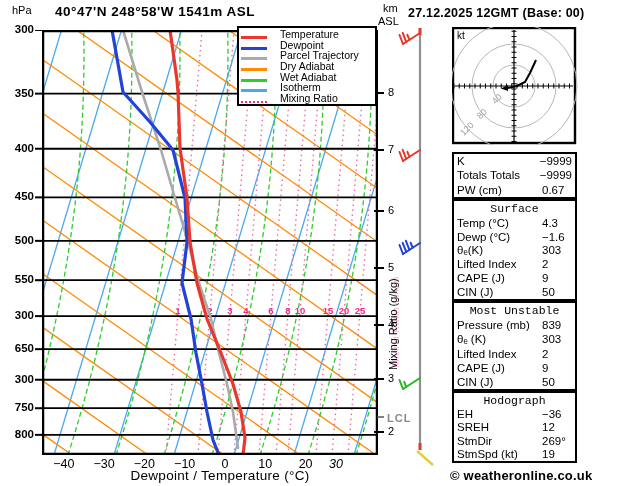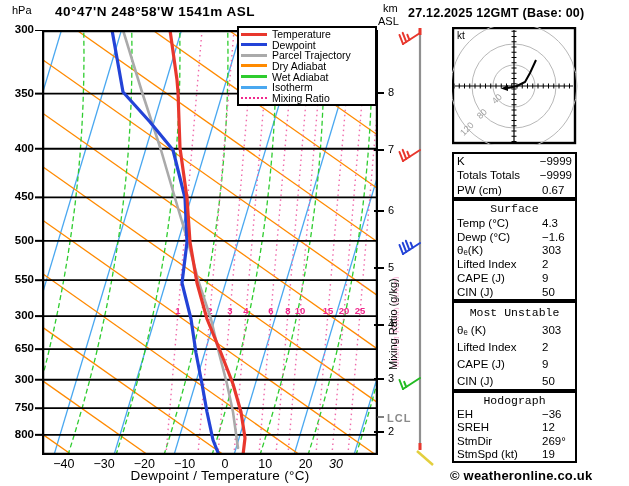--- a/index.html
+++ b/index.html
@@ -11,21 +11,21 @@
   .unitlab{font-size:11px;}
   .plabel{position:absolute;width:28px;text-align:right;font-size:11.5px;font-weight:bold;}
   .xlabel{position:absolute;width:40px;text-align:center;font-size:12.5px;}
   .kmlabel{position:absolute;font-size:11px;}
   .axistitle{font-size:13.5px;letter-spacing:.3px;}
   .lcl{font-size:11px;font-weight:bold;color:#8a8a8a;letter-spacing:1px;}
   .mixlab{writing-mode:vertical-rl;transform:rotate(180deg);font-size:11px;
           text-shadow:2px 3px 0 #f7b8d8;}
   .legend{position:absolute;left:237px;top:26px;width:140px;height:80px;border:2px solid #000;
           background:#fff;box-sizing:border-box;padding:1px 2px;display:flex;flex-direction:column;justify-content:space-around;z-index:5;}
-  .legend .li{display:flex;align-items:center;gap:5px;height:10px;}
+  .legend .li{display:flex;align-items:flex-end;gap:13px;height:10px;}
   .legend .sw{width:26px;height:0;border-top-width:3px;border-top-style:solid;flex:none;}
   .legend .sw.dotted{border-top-width:2px;border-top-style:dotted;}
   .legend .lt{font-size:10.5px;line-height:10px;white-space:nowrap;}
   .tbox{position:absolute;left:452px;width:125px;border:2px solid #000;background:#fff;
         box-sizing:border-box;display:flex;flex-direction:column;justify-content:space-around;
         padding:0 3px;}
   .tbox .hdr{text-align:center;font-size:11.5px;font-family:Liberation Mono, monospace;}
   .tbox .row{display:flex;justify-content:space-between;font-size:11.5px;white-space:nowrap;}
   .tbox .rl{text-align:left;}
   .tbox .rv{text-align:left;min-width:30px;}
@@ -335,20 +335,24 @@
           <div class="rv" style="">9</div>
         </div>
         <div class="row" style="">
           <div class="rl" style="">CIN (J)</div>
           <div class="rv" style="">50</div>
         </div>
       </div>
       <div class="tbox" style="top:301px;height:90px;">
         <div class="hdr" style="">Most Unstable</div>
         <div class="row" style="">
+          <div class="rl" style="">Pressure (mb)</div>
+          <div class="rv" style="">839</div>
+        </div>
+        <div class="row" style="">
           <div class="rl" style="">θₑ (K)</div>
           <div class="rv" style="">303</div>
         </div>
         <div class="row" style="">
           <div class="rl" style="">Lifted Index</div>
           <div class="rv" style="">2</div>
         </div>
         <div class="row" style="">
           <div class="rl" style="">CAPE (J)</div>
           <div class="rv" style="">9</div>

